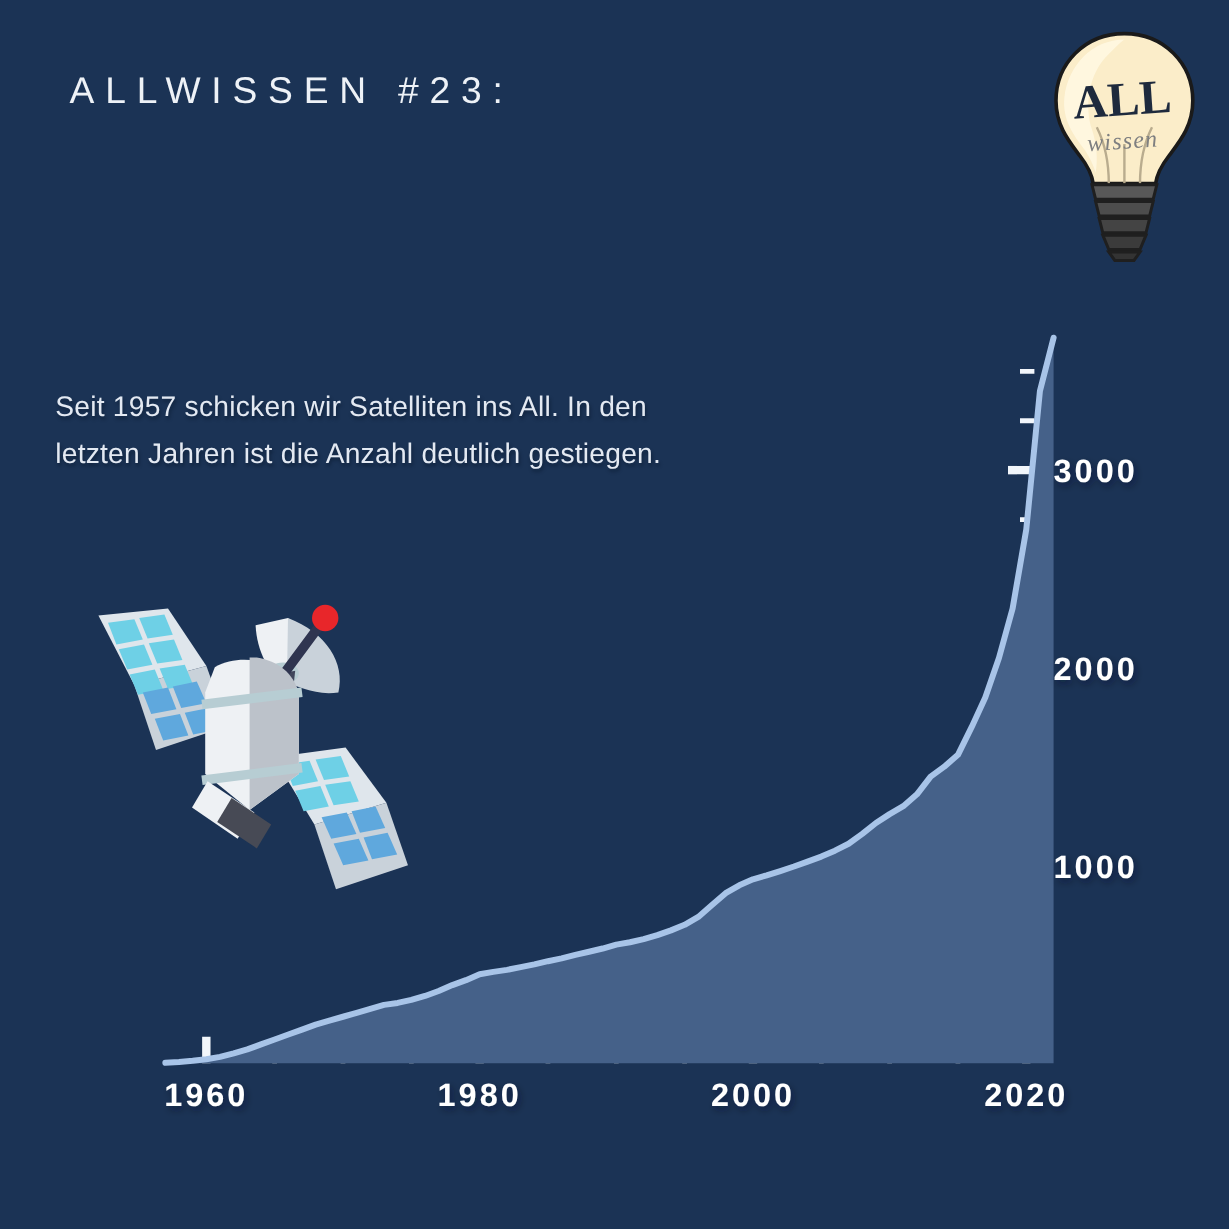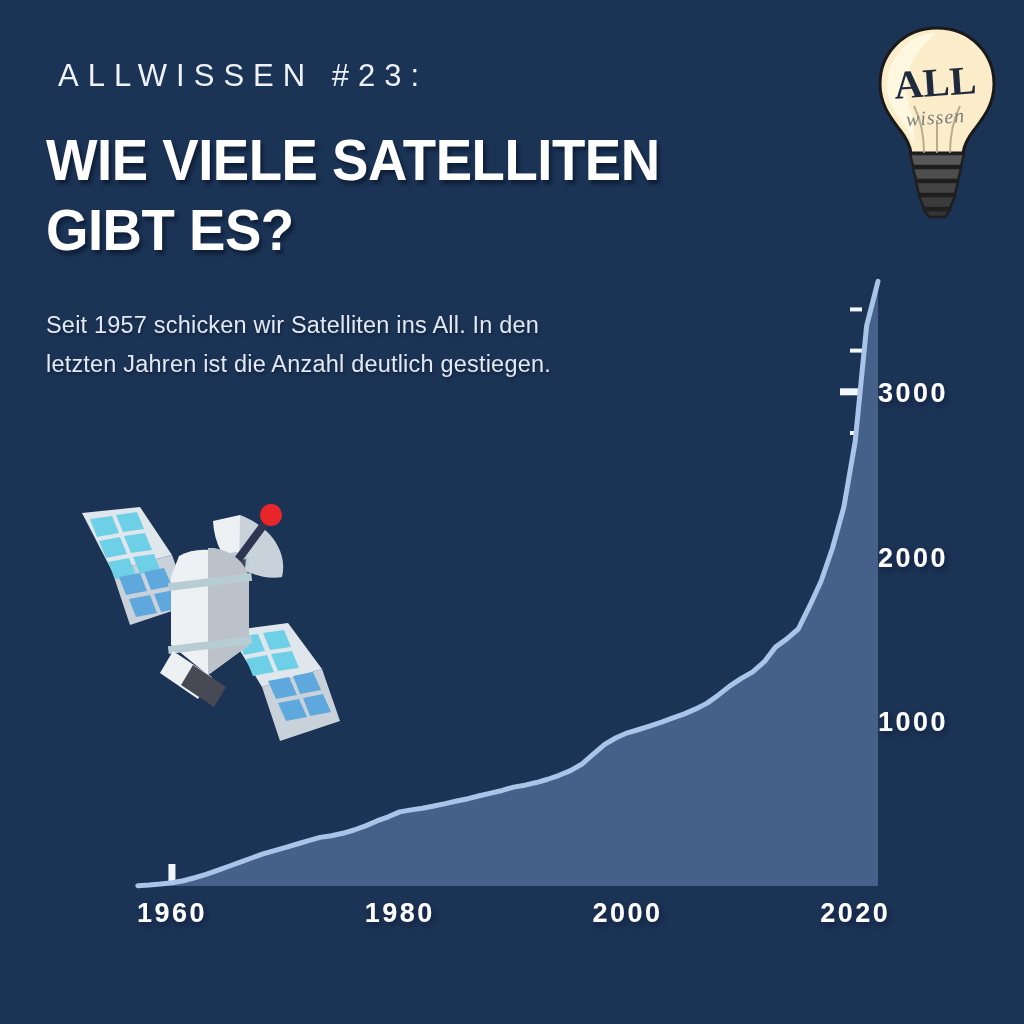--- a/index.html
+++ b/index.html
@@ -18,21 +18,21 @@
     color:#eef2f7;white-space:nowrap;margin-left:10px;
   }
   .headline{
     position:absolute;left:46px;top:125px;width:800px;
     font-size:58px;line-height:1.21;font-weight:700;
     letter-spacing:-0.5px;color:#ffffff;
     text-shadow:3px 4px 4px rgba(5,15,32,.55);
   }
   .headline .ln{display:block;transform:scaleX(.94);transform-origin:left center;}
   .body-copy{
-    position:absolute;left:46px;top:306px;width:560px;
+    position:absolute;left:46px;top:320px;width:560px;
     font-size:23.5px;line-height:1.68;font-weight:400;
     color:#e3e9f2;letter-spacing:.2px;
     text-shadow:1px 2px 3px rgba(5,15,32,.45);
   }
 
   
   .logo{position:absolute;left:862px;top:24px;width:150px;height:196px;}
   .logo svg{display:block;}
 
   
@@ -103,24 +103,20 @@
       <g id="y-tick-labels">
           <text x="878" y="731.2631578947369" text-anchor="start" class="tick-label ylab" filter="url(#softshadow)">1000</text>
           <text x="878" y="566.5263157894738" text-anchor="start" class="tick-label ylab" filter="url(#softshadow)">2000</text>
           <text x="878" y="401.7894736842105" text-anchor="start" class="tick-label ylab" filter="url(#softshadow)">3000</text>
         </g>
     </svg>
   </div>
 
   <div class="kicker">ALLWISSEN #23:</div>
 
-  <div class="headline">
-    <span class="ln">WIE VIELE SATELLITEN</span>
-    <span class="ln">GIBT ES?</span>
-  </div>
 
   <div class="body-copy">Seit 1957 schicken wir Satelliten ins All. In den letzten Jahren ist die Anzahl deutlich gestiegen.</div>
 
   <div class="logo">
     <svg width="150" height="196" viewBox="0 0 150 196">
       <g>
 
         <path d="M75 4 C42 4 18 29 18 60 C18 81 29 94 38 106 C45 115 48 122 49 129 L101 129
                  C102 122 105 115 112 106 C121 94 132 81 132 60 C132 29 108 4 75 4 Z" fill="#fbedc9" stroke="#1a1a1a" stroke-width="3"></path>
         <path d="M75 9 C48 9 28 31 25 57 C23 76 33 89 42 101 C46 107 49 113 51 120

